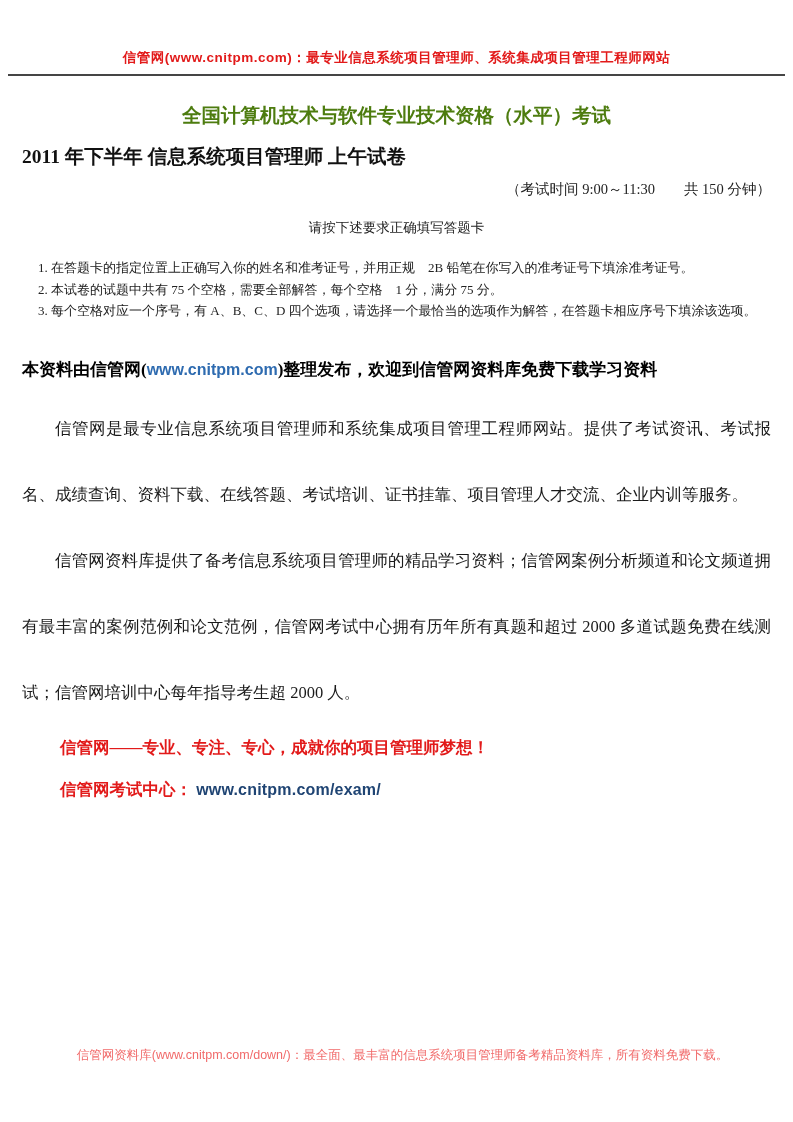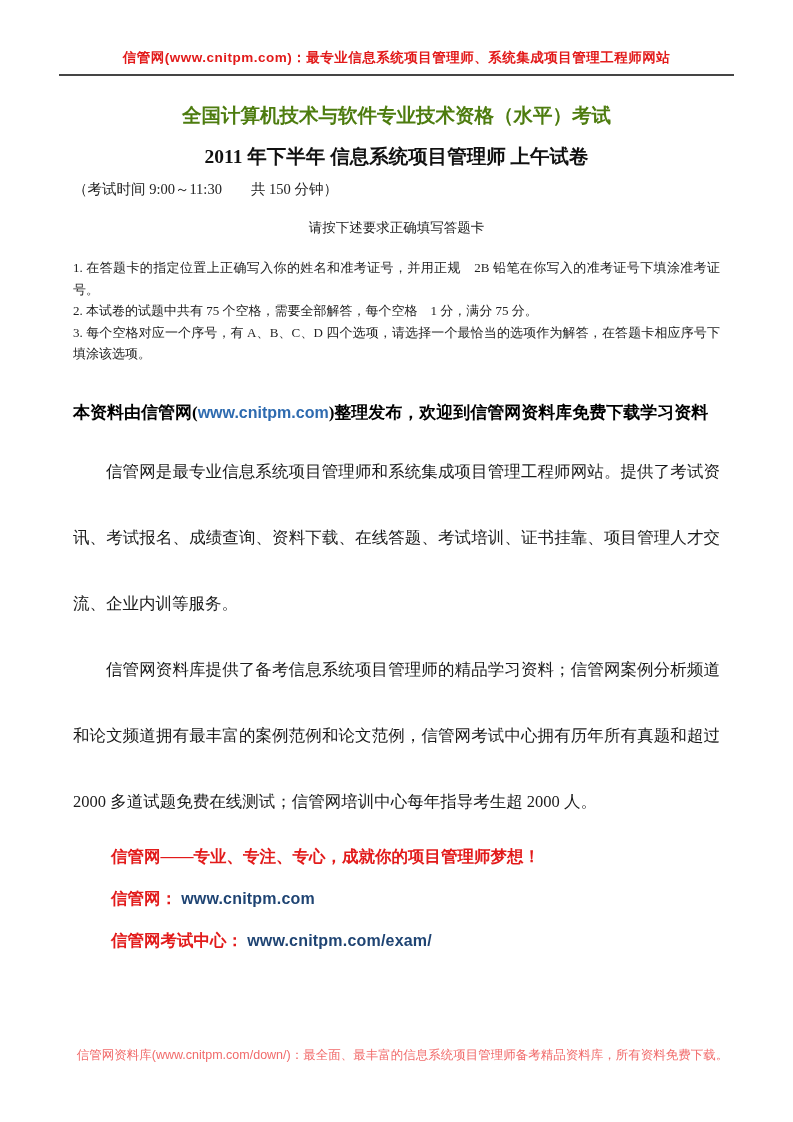--- a/index.html
+++ b/index.html
@@ -5,21 +5,21 @@
   html, body { margin: 0; padding: 0; background: #ffffff; }
   .page {
     position: relative;
     width: 793px;
     height: 1122px;
     margin: 0 auto;
     background: #ffffff;
     font-family: "Liberation Serif", serif;
     color: #1a1a1a;
     box-sizing: border-box;
-    padding: 0 73px;
+    padding: 0 22px;
     overflow: hidden;
   }
   
   .header {
     margin: 0 -14px;
     padding-top: 48px;
     padding-bottom: 7px;
     border-bottom: 2px solid #454545;
     text-align: center;
   }
@@ -34,47 +34,48 @@
   .title1 {
     margin-top: 28px;
     text-align: center;
     font-size: 19.5px;
     font-weight: bold;
     line-height: 24px;
     color: #4d7c0f;
   }
   .title2 {
     margin-top: 17px;
-    text-align: center;
+    text-align: left;
     font-size: 19.5px;
     font-weight: bold;
     line-height: 24px;
     color: #111;
   }
   .exam-time {
     margin-top: 12px;
-    text-align: left;
+    text-align: right;
     font-size: 14.5px;
     line-height: 17px;
     color: #222;
   }
   .fill-instruction {
     margin-top: 22px;
     text-align: center;
     font-size: 13.5px;
     line-height: 16px;
     color: #222;
   }
   
   .instructions {
     margin-top: 21px;
     font-size: 13px;
     line-height: 21.5px;
     text-align: justify;
     color: #222;
+    margin-left: 16px;
   }
   .instructions p { margin: 0; }
   
   .notice {
     margin-top: 36px;
     font-size: 17px;
     font-weight: bold;
     line-height: 24px;
     color: #000;
     white-space: nowrap;
@@ -148,24 +149,20 @@
   <div class="intro-wrap">
     <p class="intro">信管网是最专业信息系统项目管理师和系统集成项目管理工程师网站。提供了考试资讯、考试报名、成绩查询、资料下载、在线答题、考试培训、证书挂靠、项目管理人才交流、企业内训等服务。</p>
     <p class="intro">信管网资料库提供了备考信息系统项目管理师的精品学习资料；信管网案例分析频道和论文频道拥有最丰富的案例范例和论文范例，信管网考试中心拥有历年所有真题和超过 2000 多道试题免费在线测试；信管网培训中心每年指导考生超 2000 人。</p>
   </div>
 
   <div class="promo">
     <p>
       <span class="red-label">信管网——专业、专注、专心，成就你的项目管理师梦想！</span>
     </p>
     <p>
-      <span class="red-label">信管网：</span>
-      <span class="link-url">www.cnitpm.com</span>
-    </p>
-    <p>
       <span class="red-label">信管网考试中心：</span>
       <span class="link-url">www.cnitpm.com/exam/</span>
     </p>
   </div>
 
   <div class="footer">
     <span>信管网资料库(www.cnitpm.com/down/)：最全面、最丰富的信息系统项目管理师备考精品资料库，所有资料免费下载。</span>
   </div>
 
 </div>

